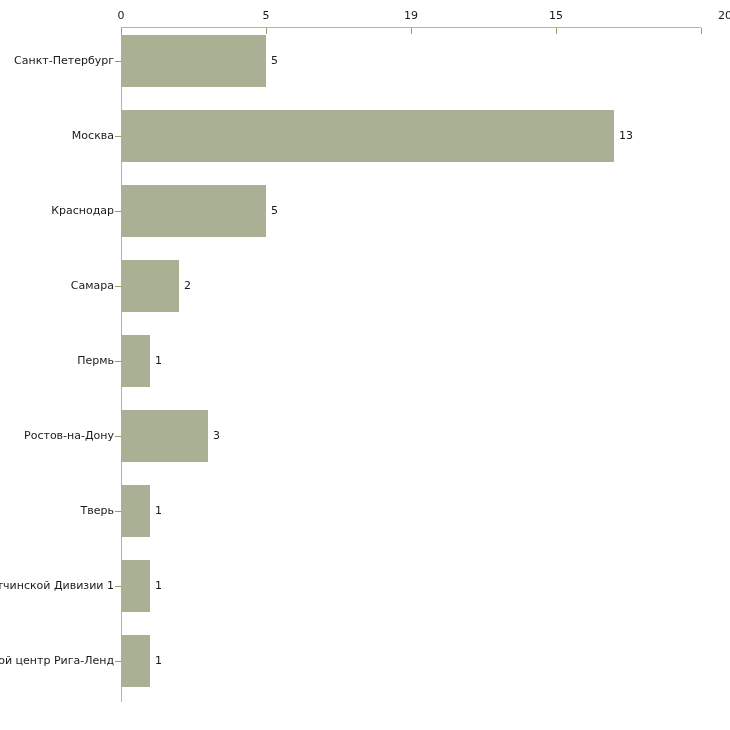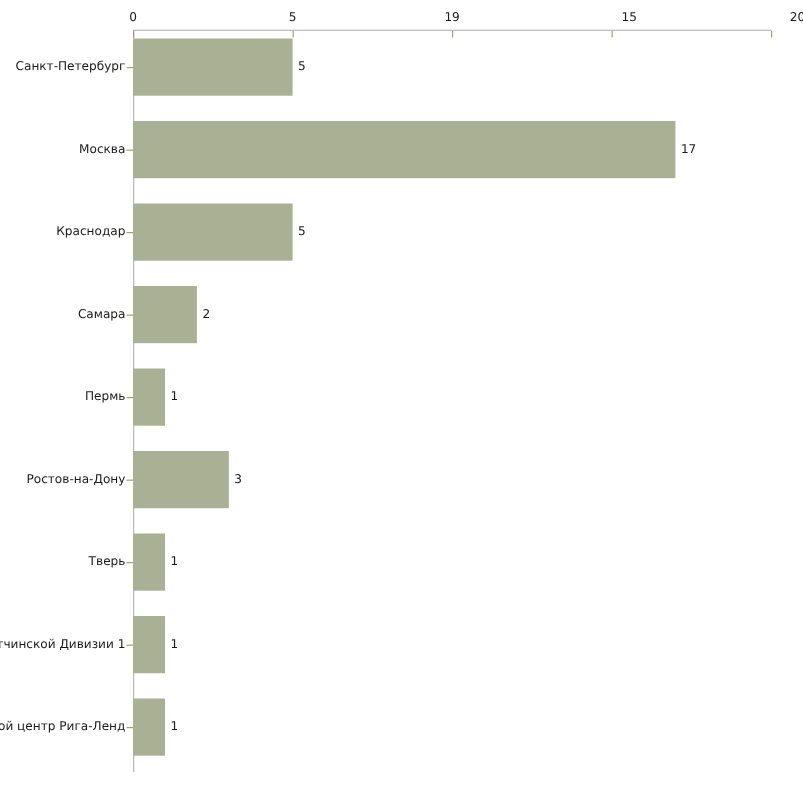--- a/index.html
+++ b/index.html
@@ -105,21 +105,21 @@
   <div class="axis-left-line"></div>
 
   <div id="xticks-layer">
       <div class="xtick" style="left: 121px;"></div>
       <div class="xtick-label" style="left: 121px;">0</div>
       <div class="xtick" style="left: 266px;"></div>
       <div class="xtick-label" style="left: 266px;">5</div>
       <div class="xtick" style="left: 411px;"></div>
       <div class="xtick-label" style="left: 411px;">19</div>
       <div class="xtick" style="left: 556px;"></div>
-      <div class="xtick-label" style="left: 572px;">15</div>
+      <div class="xtick-label" style="left: 556px;">15</div>
       <div class="xtick" style="left: 701px;"></div>
       <div class="xtick-label" style="left: 725px;">20</div>
     </div>
 
   <div id="yticks-layer">
       <div class="ytick" style="top: 61px;"></div>
       <div class="ytick" style="top: 136px;"></div>
       <div class="ytick" style="top: 211px;"></div>
       <div class="ytick" style="top: 286px;"></div>
       <div class="ytick" style="top: 361px;"></div>
@@ -127,21 +127,21 @@
       <div class="ytick" style="top: 511px;"></div>
       <div class="ytick" style="top: 586px;"></div>
       <div class="ytick" style="top: 661px;"></div>
     </div>
 
   <div id="bars-layer">
       <div class="bar" title="Санкт-Петербург: 5" style="left: 121px; top: 35px; width: 145px; height: 52px;"></div>
       <div class="bar-value" style="left: 271px; top: 54px;">5</div>
       <div class="cat-label-wrap" style="top: 54px; left: -999px; padding-right: 0px;">Санкт-Петербург</div>
       <div class="bar" title="Москва: 17" style="left: 121px; top: 110px; width: 493px; height: 52px;"></div>
-      <div class="bar-value" style="left: 619px; top: 129px;">17</div>
+      <div class="bar-value" style="left: 619px; top: 129px;">13</div>
       <div class="cat-label-wrap" style="top: 129px; left: -999px; padding-right: 0px;">Москва</div>
       <div class="bar" title="Краснодар: 5" style="left: 121px; top: 185px; width: 145px; height: 52px;"></div>
       <div class="bar-value" style="left: 271px; top: 204px;">5</div>
       <div class="cat-label-wrap" style="top: 204px; left: -999px; padding-right: 0px;">Краснодар</div>
       <div class="bar" title="Самара: 2" style="left: 121px; top: 260px; width: 58px; height: 52px;"></div>
       <div class="bar-value" style="left: 184px; top: 279px;">2</div>
       <div class="cat-label-wrap" style="top: 279px; left: -999px; padding-right: 0px;">Самара</div>
       <div class="bar" title="Пермь: 1" style="left: 121px; top: 335px; width: 29px; height: 52px;"></div>
       <div class="bar-value" style="left: 155px; top: 354px;">1</div>
       <div class="cat-label-wrap" style="top: 354px; left: -999px; padding-right: 0px;">Пермь</div>

